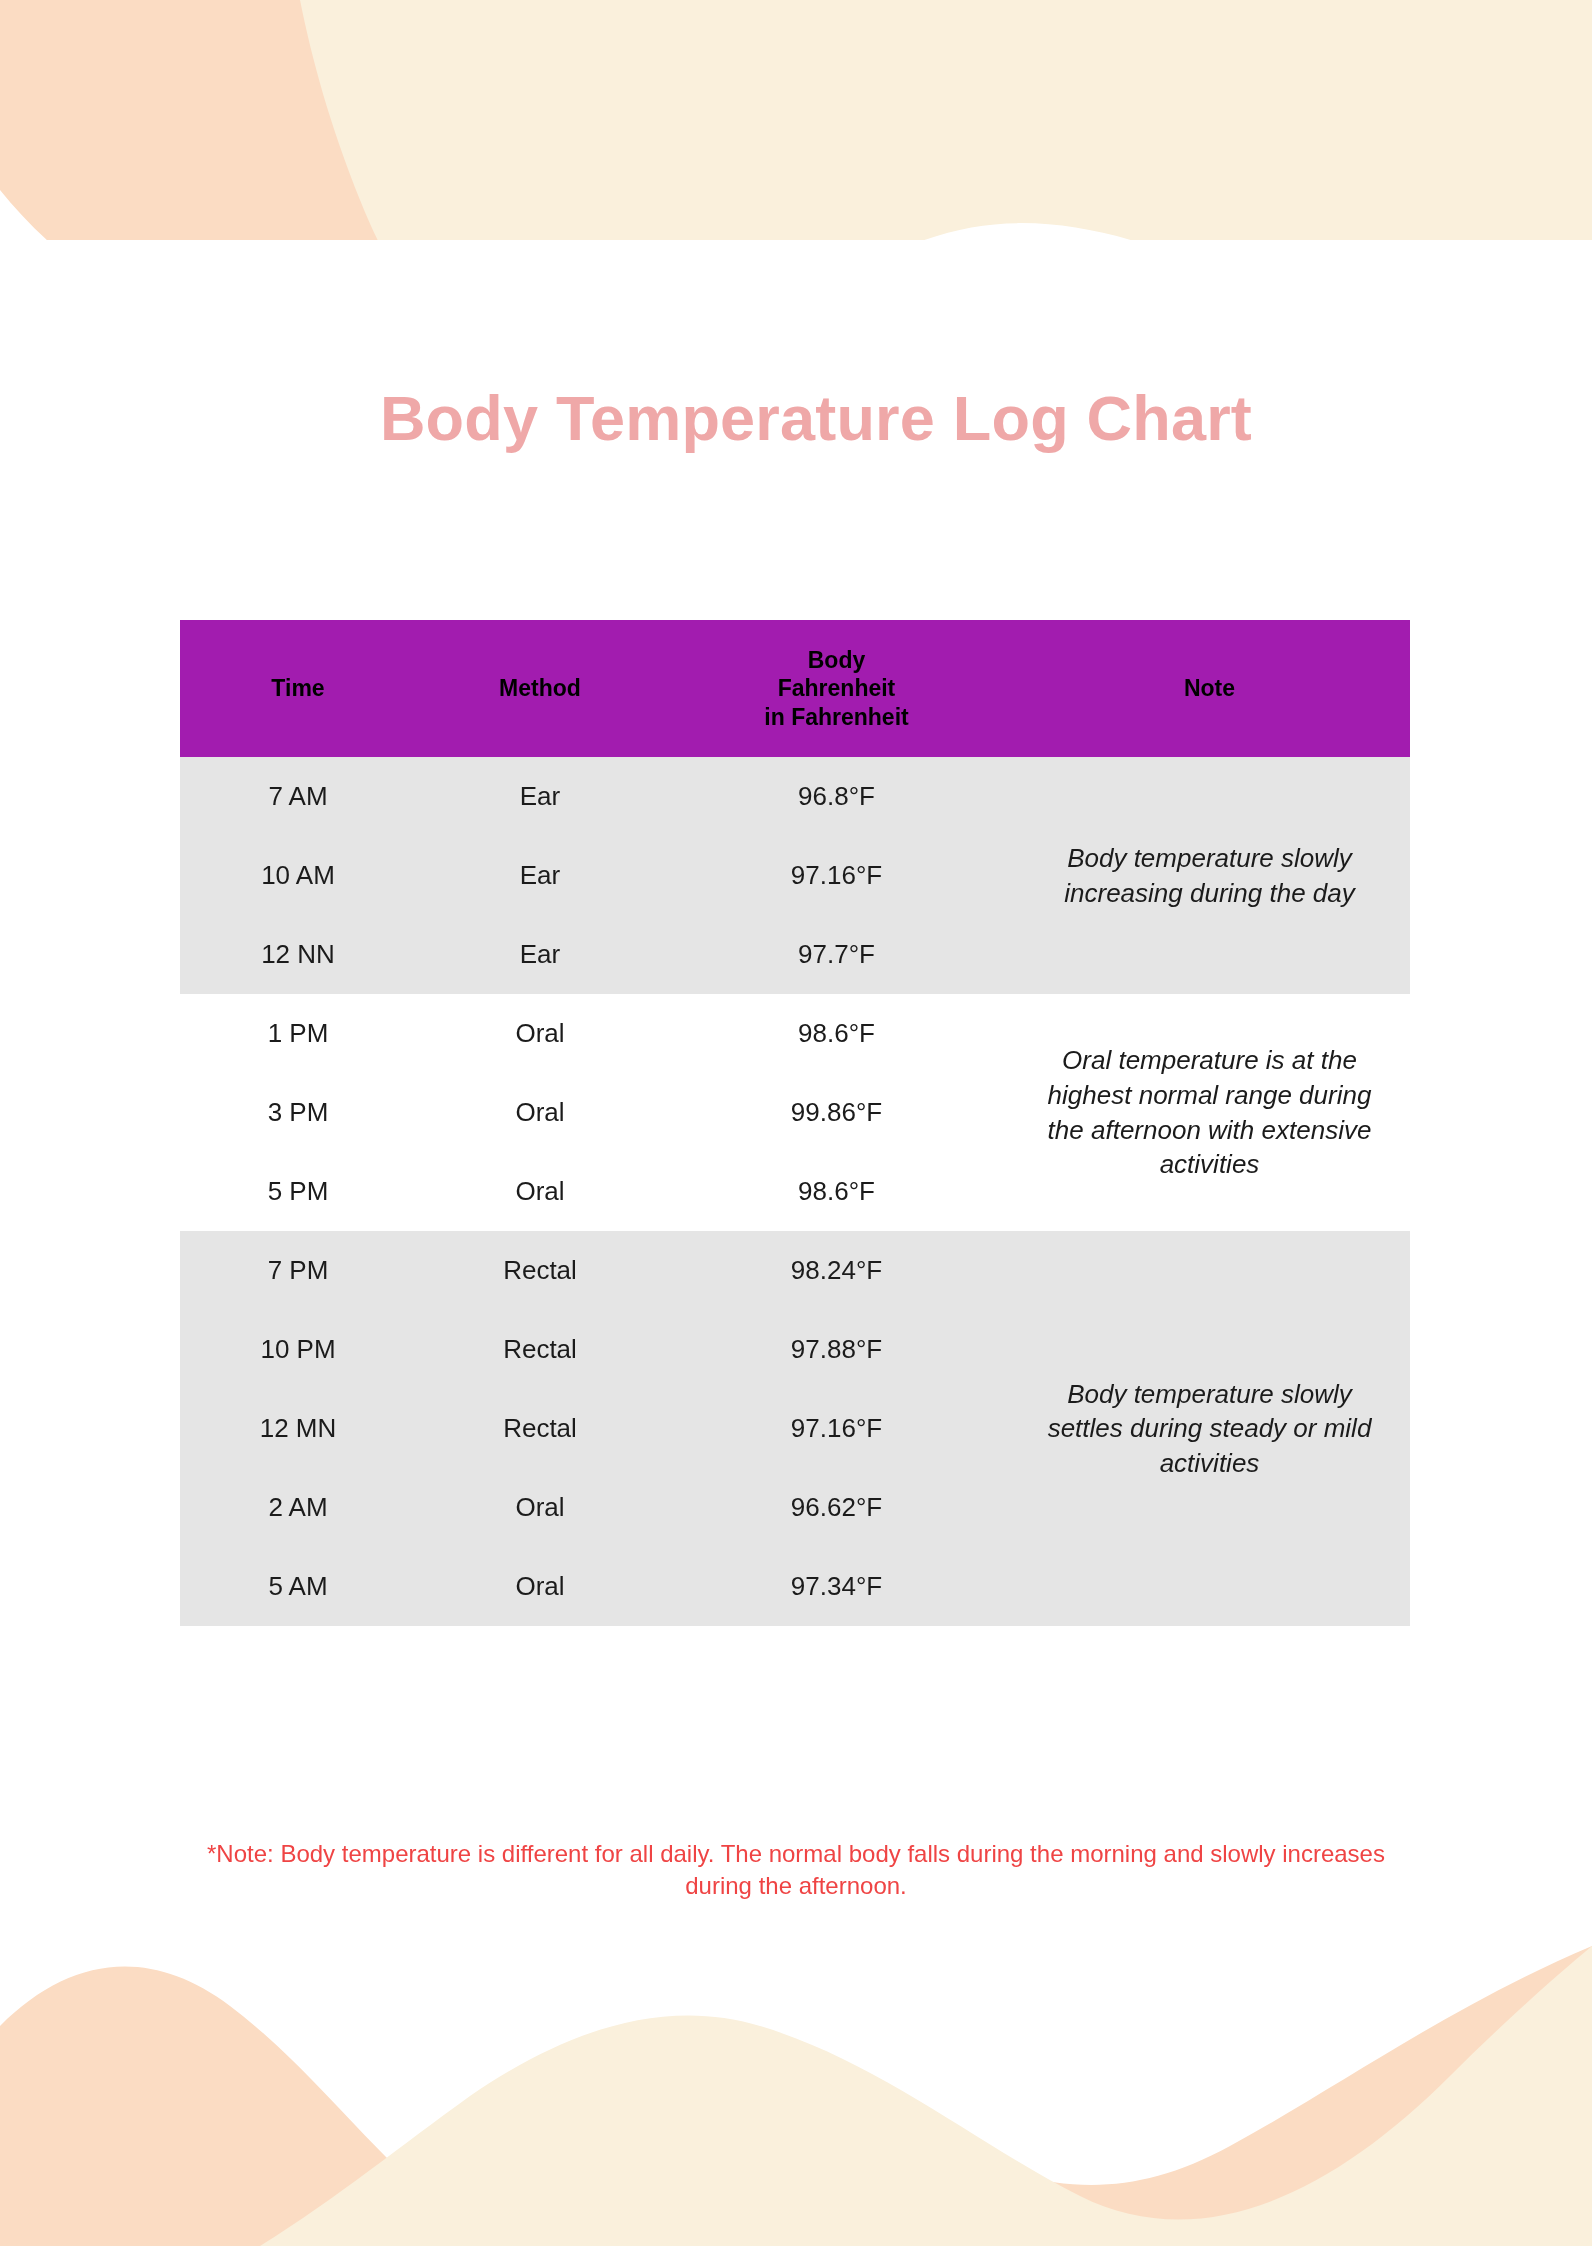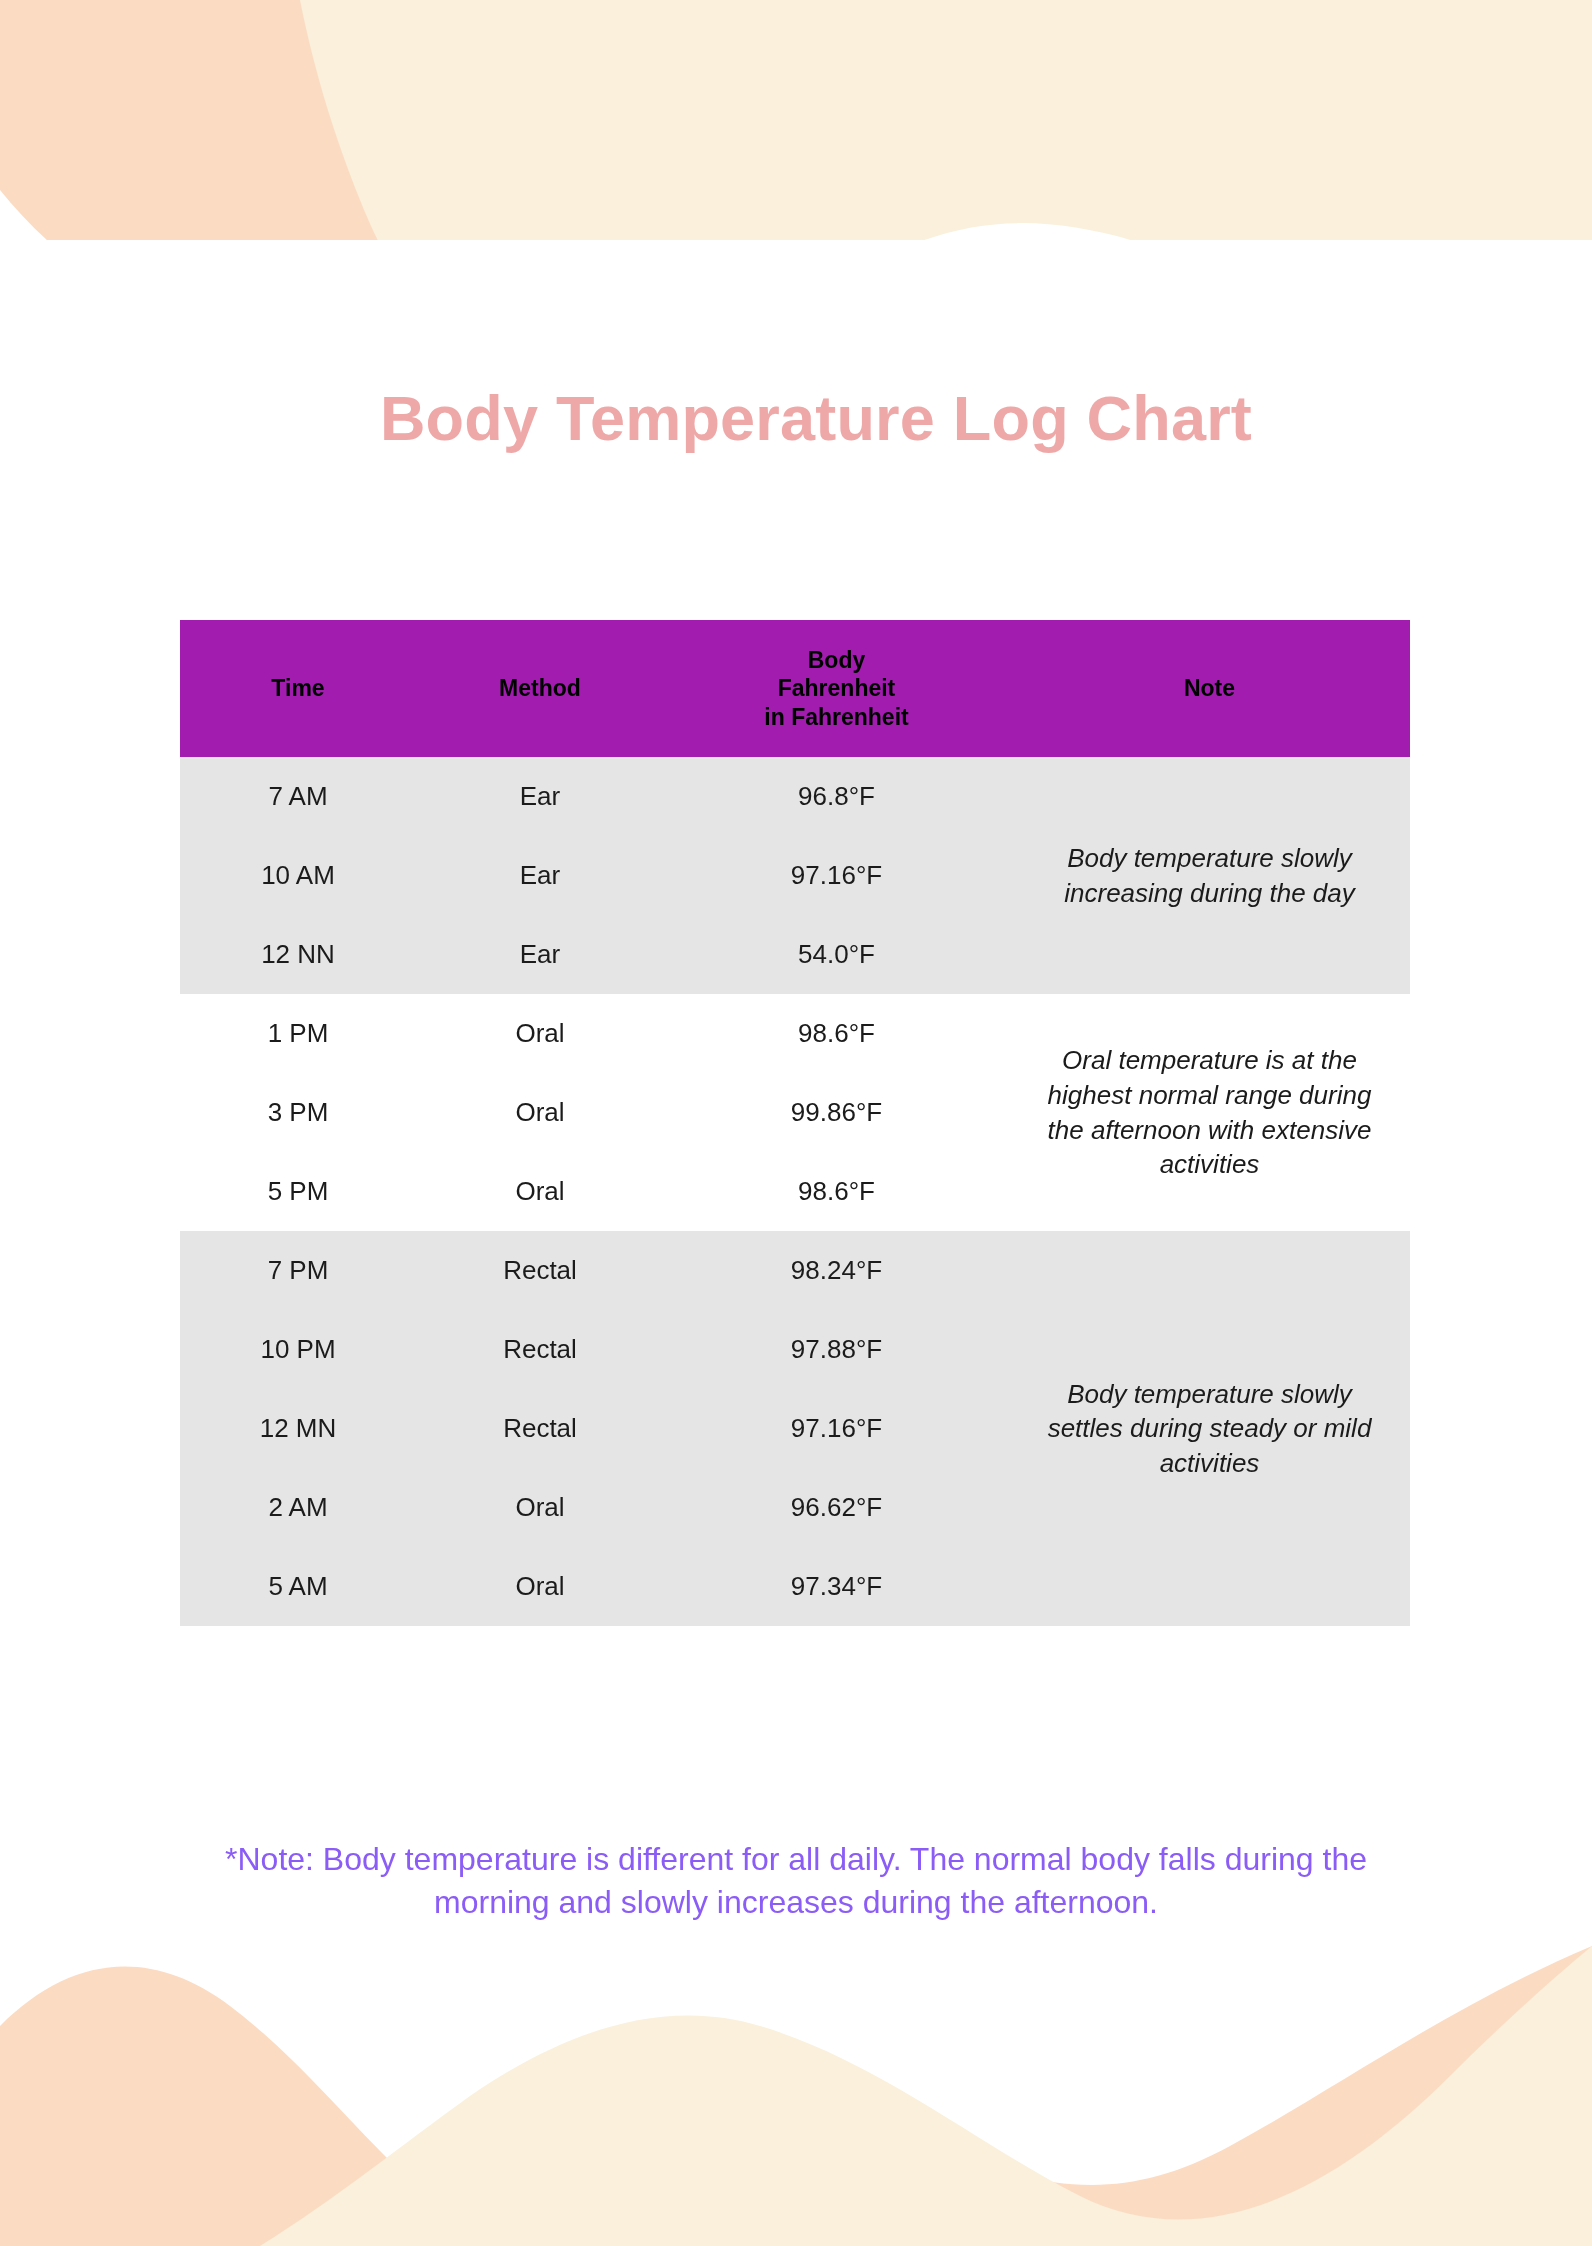--- a/index.html
+++ b/index.html
@@ -97,23 +97,23 @@
     font-style: italic;
   }
 
   
   .footnote {
     position: absolute;
     left: 196px;
     top: 1838px;
     width: 1200px;
     text-align: center;
-    font-size: 32px;
+    font-size: 24px;
     line-height: 1.35;
-    color: #8b5cf6;
+    color: #ef4444;
   }
 </style>
 </head>
 <body>
 
 <div class="deco deco-top">
   <svg viewBox="0 0 1592 240" preserveAspectRatio="none" xmlns="http://www.w3.org/2000/svg">
     <path d="M0,0 L1592,0 L1592,250 C1480,280 1380,250 1260,160 C1130,60 1000,-10 860,40 C720,90 600,240 480,330 C380,400 280,400 170,330 C90,280 40,240 0,190 Z" fill="#FBDCC3"></path>
     <path d="M300,0 L1592,0 L1592,260 C1480,320 1360,330 1240,280 C1110,225 1000,195 880,260 C760,325 680,420 560,400 C460,383 400,300 360,200 C330,125 312,60 300,0 Z" fill="#FAF0DC"></path>
   </svg>
@@ -149,21 +149,21 @@
           <td class="cell-note" rowspan="3">Body temperature slowly increasing during the day</td>
         </tr>
         <tr class="grp-a">
           <td class="cell-time">10 AM</td>
           <td class="cell-method">Ear</td>
           <td class="cell-temp">97.16°F</td>
         </tr>
         <tr class="grp-a">
           <td class="cell-time">12 NN</td>
           <td class="cell-method">Ear</td>
-          <td class="cell-temp">54.0°F</td>
+          <td class="cell-temp">97.7°F</td>
         </tr>
         <tr class="grp-b">
           <td class="cell-time">1 PM</td>
           <td class="cell-method">Oral</td>
           <td class="cell-temp">98.6°F</td>
           <td class="cell-note" rowspan="3">Oral temperature is at the highest normal range during the afternoon with extensive activities</td>
         </tr>
         <tr class="grp-b">
           <td class="cell-time">3 PM</td>
           <td class="cell-method">Oral</td>

